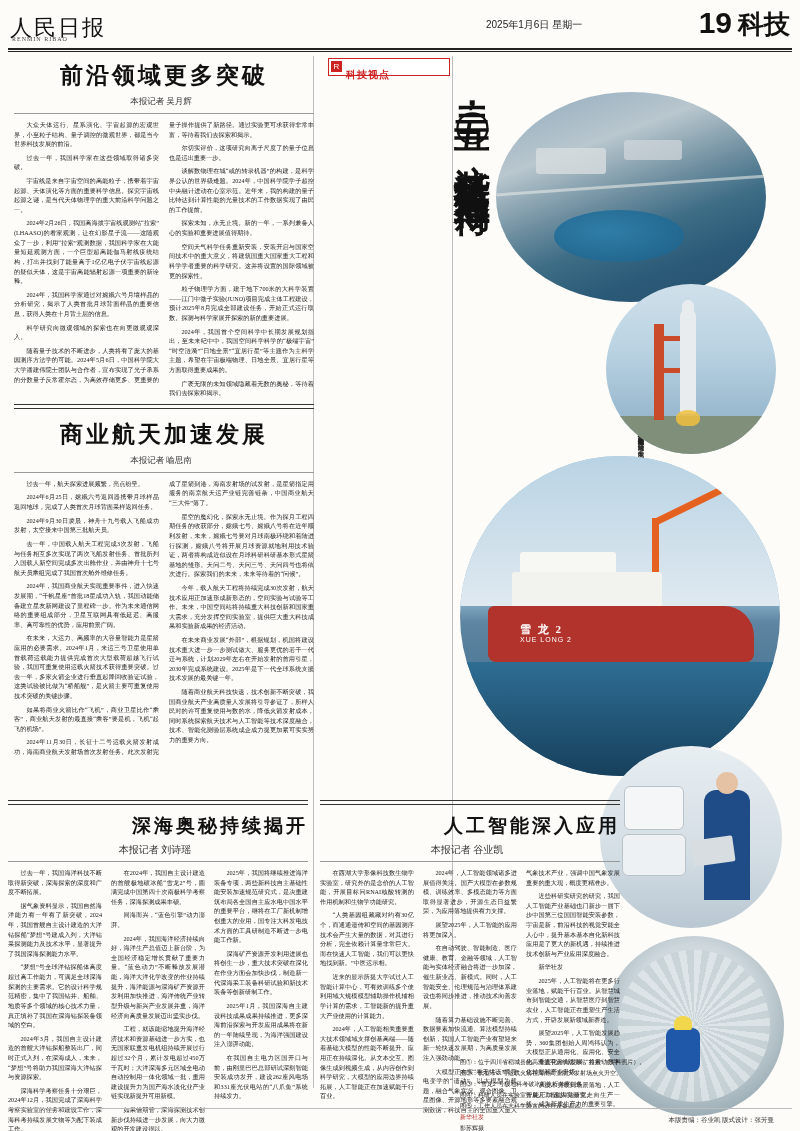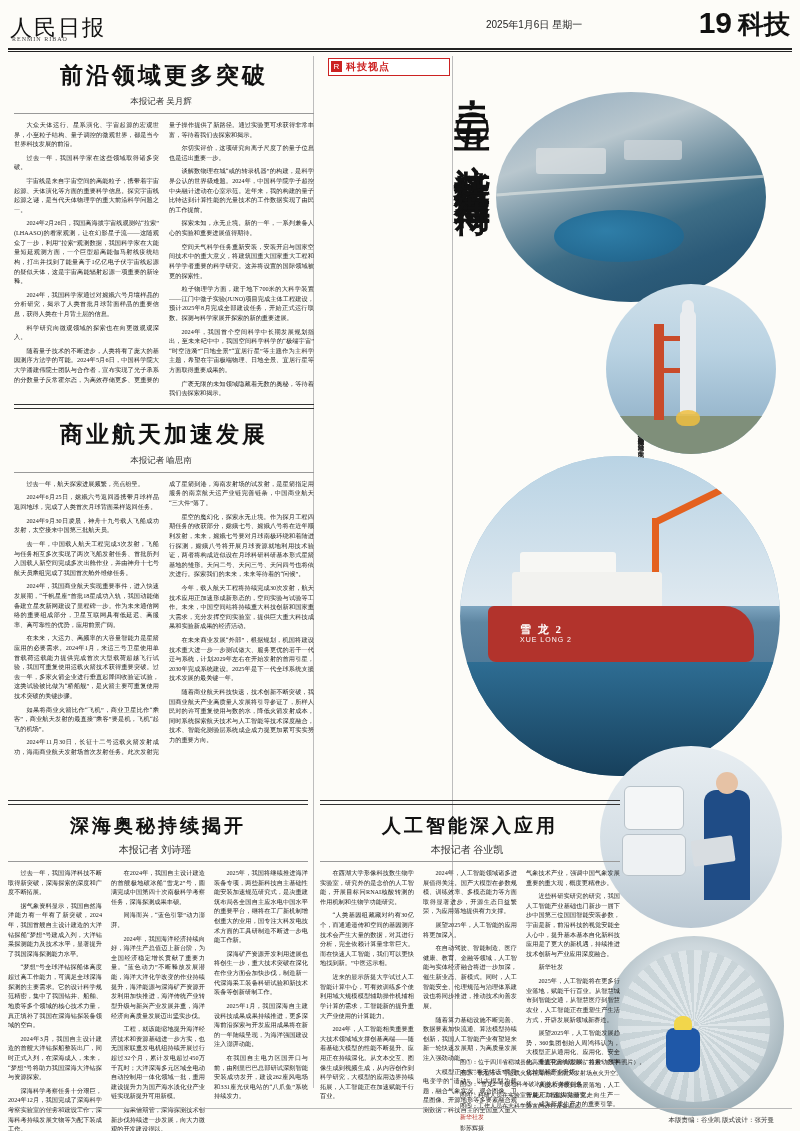--- a/index.html
+++ b/index.html
@@ -54,21 +54,21 @@
   
   .centercol{position:absolute;left:312px;top:0;width:170px;height:730px;}
   .kicker{
     position:absolute;left:8px;top:2px;width:120px;height:16px;
     background:#fff;border:1px solid #c22;
   }
   .kicker .kbox{
     position:absolute;left:2px;top:2px;width:11px;height:11px;background:#c22;color:#fff;
     font-size:8px;line-height:11px;text-align:center;font-family:"Liberation Sans",sans-serif;
   }
-  .kicker .ktxt{position:absolute;left:17px;top:1px;font-size:10px;color:#c22;font-weight:bold;letter-spacing:1px;}
+  .kicker .ktxt{position:absolute;left:17px;top:9px;font-size:10px;color:#c22;font-weight:bold;letter-spacing:1px;}
 
   .bigtitle{
     position:absolute;left:0;top:24px;width:170px;height:700px;
     writing-mode:vertical-rl;text-orientation:upright;
     font-size:36px;font-weight:bold;letter-spacing:4px;color:#111;
     line-height:1.02;
   }
 
   
   .editnote{
@@ -131,21 +131,21 @@
     color:#222;
   }
   .captions p{margin:0 0 2px;}
   .cap-red{color:#b3261e;}
 
   
   .ai-sec{position:absolute;left:312px;top:738px;width:300px;}
   .deep-sec{position:absolute;left:0;top:738px;width:300px;}
 
   .subhead{
-    text-align:center;font-size:19px;font-weight:bold;letter-spacing:3px;color:#111;
+    text-align:right;font-size:19px;font-weight:bold;letter-spacing:3px;color:#111;
     padding:2px 0;
   }
   .byline2{text-align:center;font-size:10px;color:#333;margin:2px 6px 4px 0;}
 
   .credit-bar{
     position:absolute;left:452px;bottom:6px;width:322px;font-size:6.5px;color:#333;
     text-align:right;
   }
   .vline{position:absolute;top:58px;width:1px;height:1040px;background:#bdbdbd;}
   .footer-rule{position:absolute;left:8px;bottom:22px;width:784px;height:1px;background:#bbb;}

